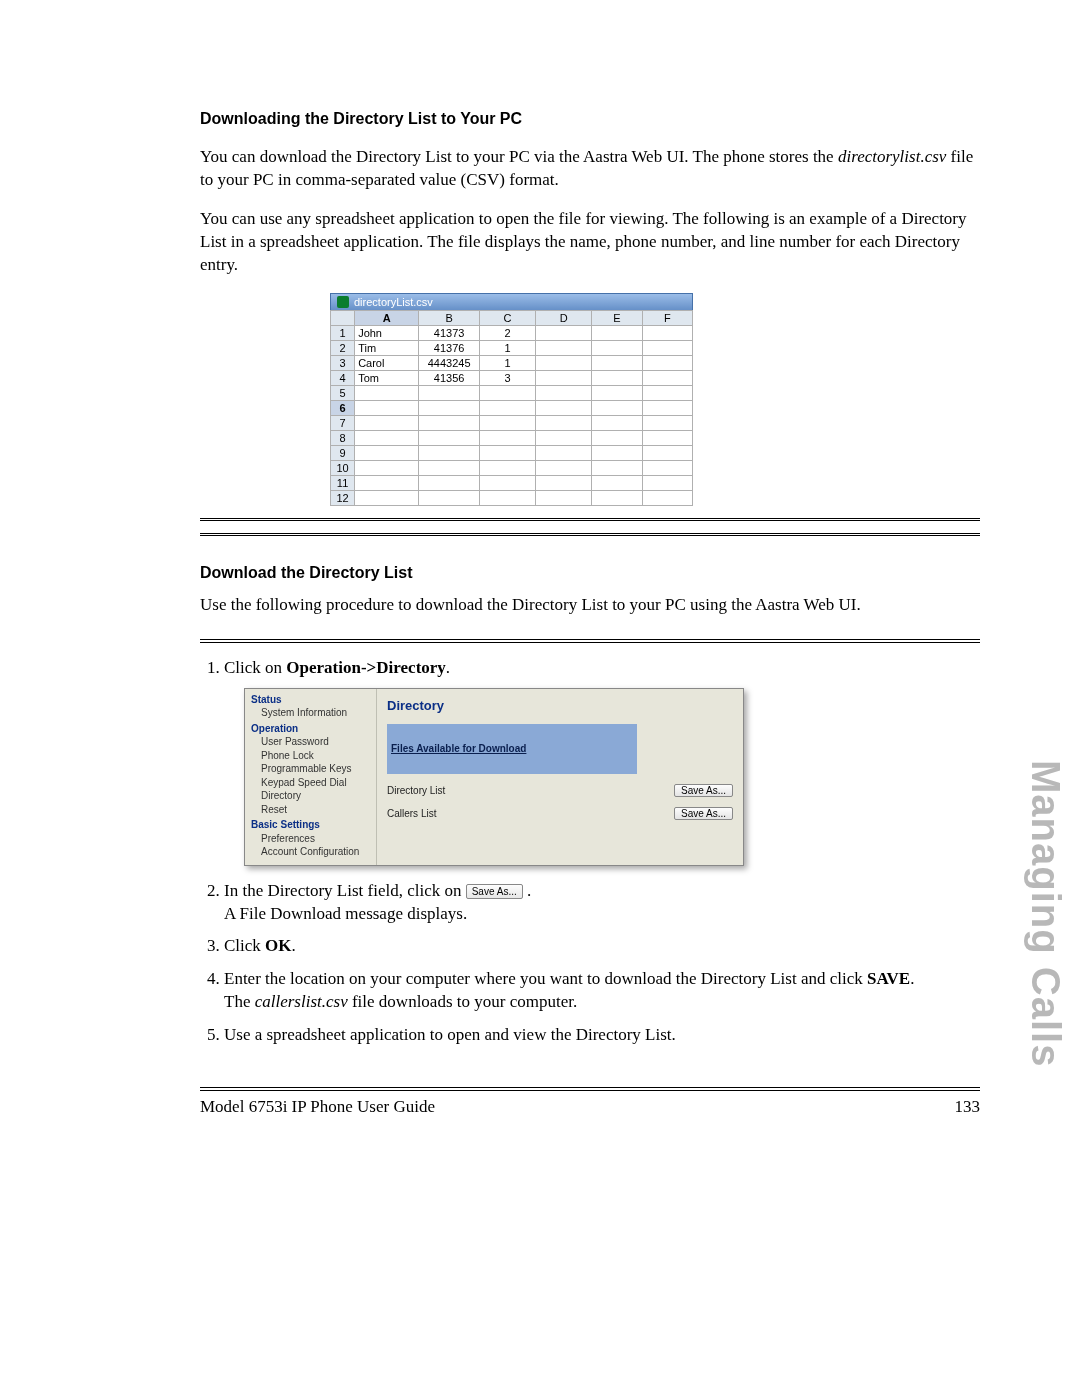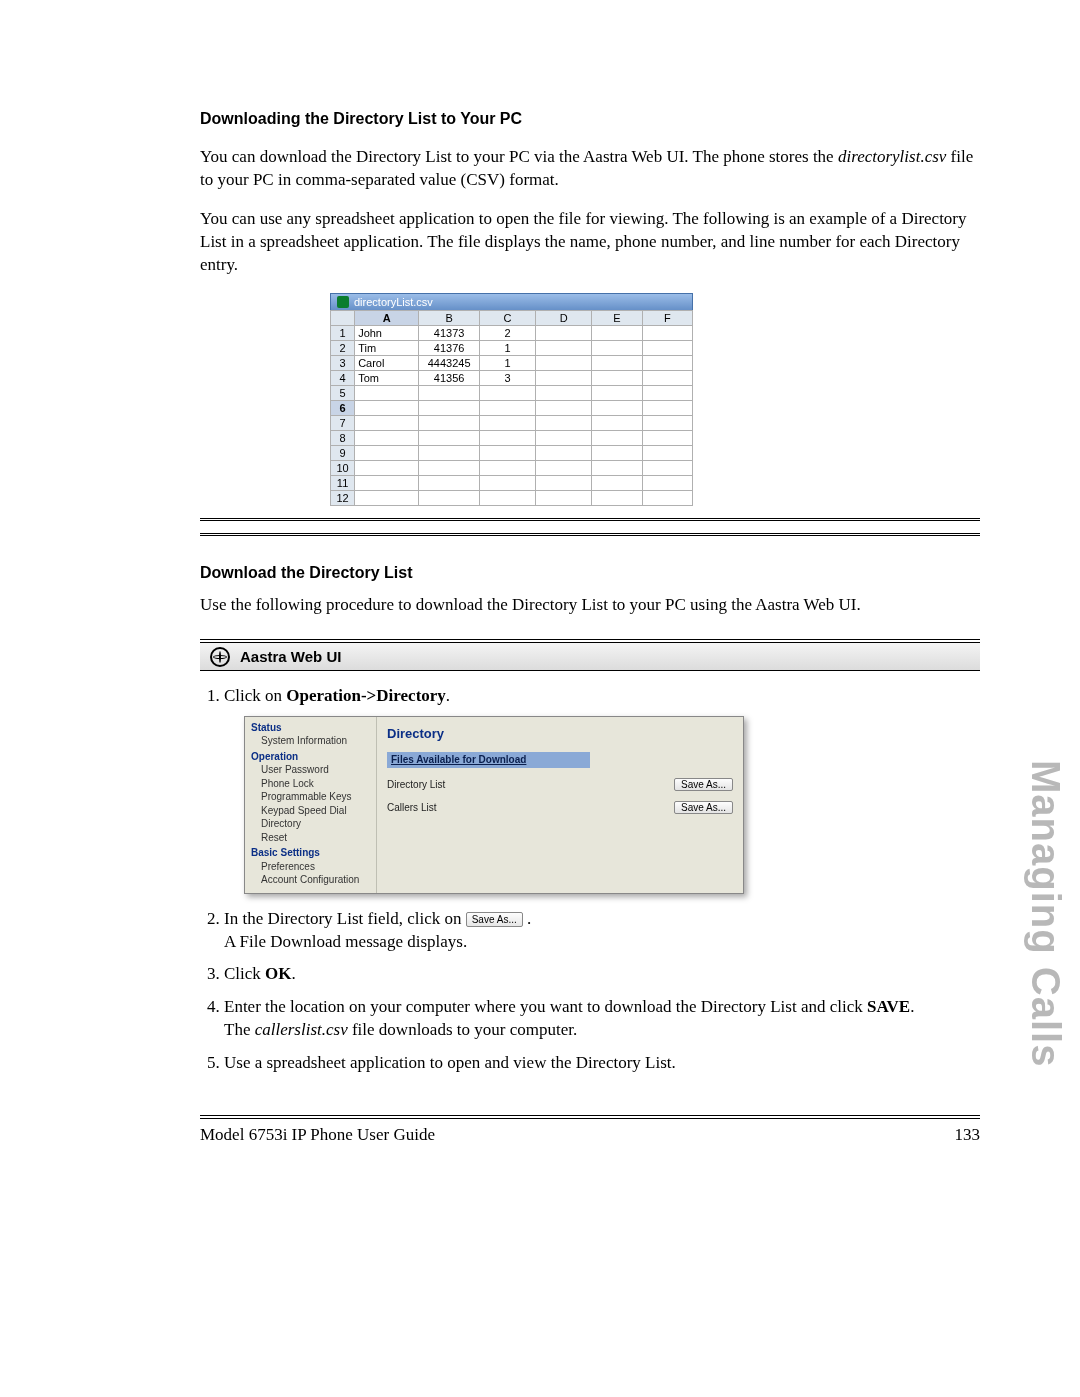--- a/index.html
+++ b/index.html
@@ -172,21 +172,21 @@
   }
   .webui-left .item {
     color: #333; padding-left: 10px; font-size: 10px; line-height: 1.35; cursor: pointer;
   }
   .webui-main { flex: 1; padding: 8px 10px 14px 10px; position: relative; }
   .webui-main h4 {
     margin: 0 0 10px 0; color: #0b2f86; font-size: 13px; font-family: Verdana, Arial, sans-serif;
   }
   .webui-strip {
     background: #8aa9d6; color: #0a1f4e; font-size: 10px; font-weight: bold;
-    padding: 1px 4px; width: 203px; text-decoration: underline;
+    padding: 18px 4px; width: 250px; text-decoration: underline;
   }
   .webui-row { display:flex; align-items:center; margin-top: 10px; font-size: 10px; }
   .webui-row .lbl { flex: 1; color: #222; }
   .webui-row button {
     font-family: Tahoma, Arial, sans-serif; font-size: 10px;
     background: linear-gradient(#fdfdfd,#e4e4e4);
     border: 1px solid #888; border-radius: 2px;
     padding: 0 6px; cursor: pointer;
   }
 
@@ -354,24 +354,20 @@
   </div>
 
   <hr class="hr-double">
   <hr class="hr-double">
 
   <h3 class="subsection">Download the Directory List</h3>
 
   <p>Use the following procedure to download the Directory List to your PC using the Aastra Web UI.</p>
 
   <div class="dbl-thin"></div>
-  <div class="webui-bar">
-    <span class="globe"></span>
-    <span>Aastra Web UI</span>
-  </div>
 
   <ol class="steps">
     <li>
       <span>Click on </span><b>Operation-&gt;Directory</b><span>.</span>
 
       
       <div class="webui-shot">
         <div class="webui-left" id="webui-left">
             <div class="grp">Status</div>
             <div class="item">System Information</div>

